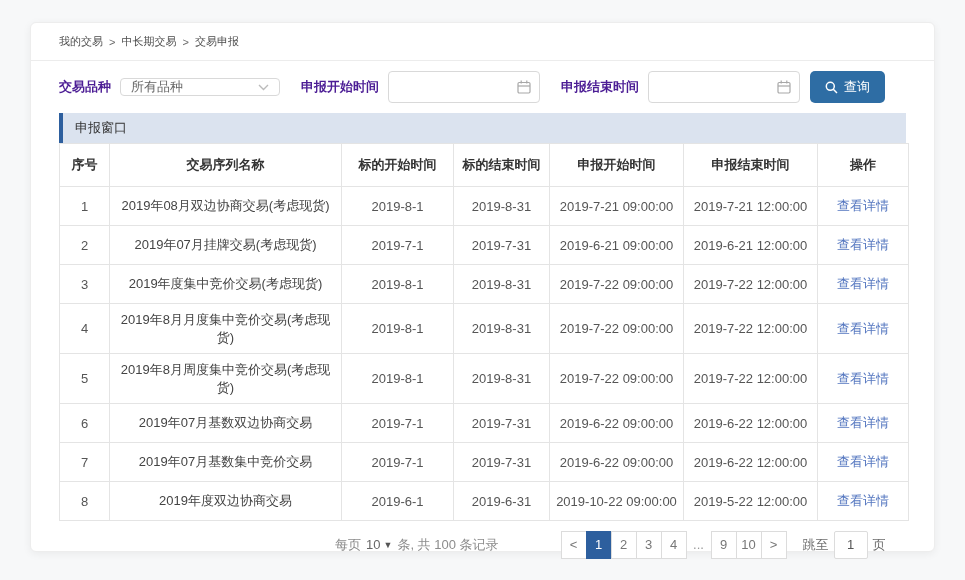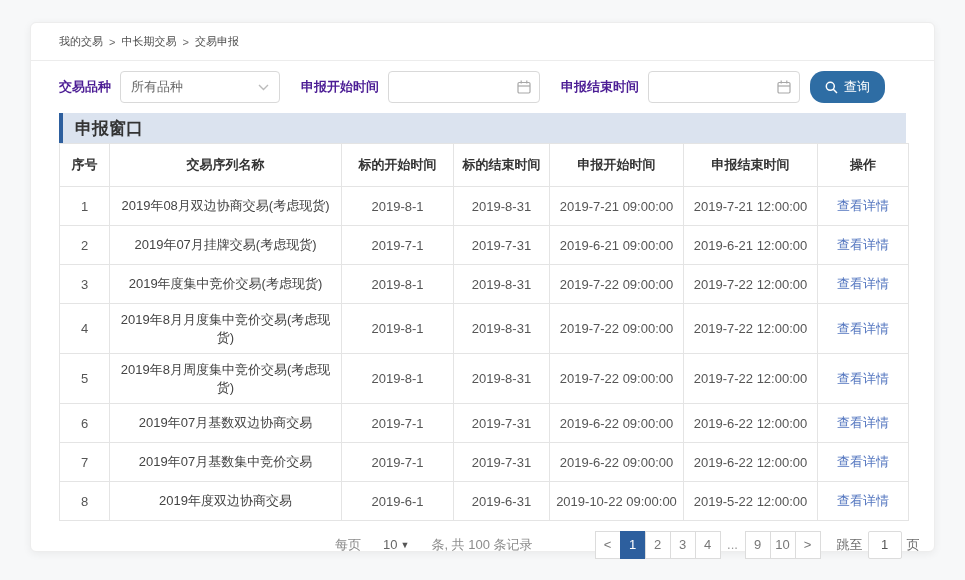--- a/index.html
+++ b/index.html
@@ -30,21 +30,21 @@
   .breadcrumb .sep { margin:0 6px; color:#6b6b6b; }
   
   .filters {
     height:52px; flex:none;
     display:flex; align-items:center;
     padding:0 28px;
     font-size:13px;
   }
   .filters .lbl { font-weight:bold; color:#4c1d95; white-space:nowrap; }
   .select-box {
-    width:160px; height:32px;
+    width:160px; height:18px;
     border:1px solid #d9d9d9; border-radius:4px;
     display:flex; align-items:center; justify-content:space-between;
     padding:0 10px; margin-left:9px;
     color:#666; background:#fff; cursor:pointer;
   }
   .date-box {
     width:152px; height:32px;
     border:1px solid #d9d9d9; border-radius:4px;
     display:flex; align-items:center;
     padding:0 8px; margin-left:9px;
@@ -53,35 +53,35 @@
   .date-box input {
     border:none; outline:none; flex:1; min-width:0;
     font-size:13px; color:#555; background:transparent;
     font-family:"Liberation Sans", sans-serif;
   }
   .lbl.gap { margin-left:21px; }
   .btn-query {
     margin-left:10px;
     height:32px; padding:8px 15px;
     background:#2e6da4; color:#fff;
-    border:none; border-radius:14px;
+    border:none; border-radius:5px;
     font-size:13px; font-family:"Liberation Sans", sans-serif;
     display:flex; align-items:center; gap:6px;
     cursor:pointer;
   }
   
   .section-bar {
     flex:none;
     margin:0 28px;
     height:30px;
     background:#dbe3ef;
     border-left:4px solid #2d5f9e;
     display:flex; align-items:center;
     padding-left:12px;
-    font-size:17px; font-weight:bold; color:#333;
+    font-size:13px; font-weight:normal; color:#333;
   }
   
   .tbl-wrap { margin:0 28px; flex:none; }
   table { width:100%; border-collapse:collapse; table-layout:fixed; font-size:13px; }
   th, td {
     border:1px solid #e4e4e4;
     text-align:center; vertical-align:middle;
     padding:10px 5px;
   }
   th { color:#333; font-weight:bold; background:#fff; padding:12px 5px;margin-top:48px; }
@@ -95,21 +95,21 @@
   col.c-de   { width:134px; }
   col.c-op   { width:91px;  }
   a.detail-link { color:#5577c0; text-decoration:none; cursor:pointer; }
   
   .footer {
     margin:0 28px; margin-top:auto;
     flex:none; height:47px;
     display:flex; align-items:center;
     font-size:13px; color:#8c8c8c;
   }
-  .per-page { margin-left:276px; display:flex; align-items:center; gap:22px; white-space:nowrap; }
+  .per-page { margin-left:276px; display:flex; align-items:center; gap:5px; white-space:nowrap; }
   .per-page .pp-select { display:flex; align-items:center; gap:3px; color:#666; cursor:pointer; }
   .per-page .caret { font-size:9px; color:#555; }
   .pagination { display:flex; margin-left:62px; }
   .pg {
     min-width:26px; height:28px; padding:0 4px;
     border:1px solid #dcdcdc; background:#fff;
     display:flex; align-items:center; justify-content:center;
     color:#777; font-size:13px; cursor:pointer;
     margin-left:-1px;
   }

